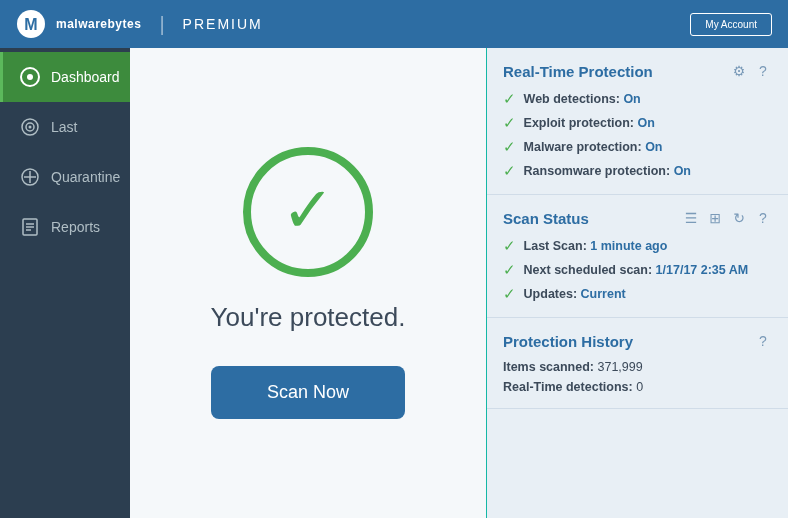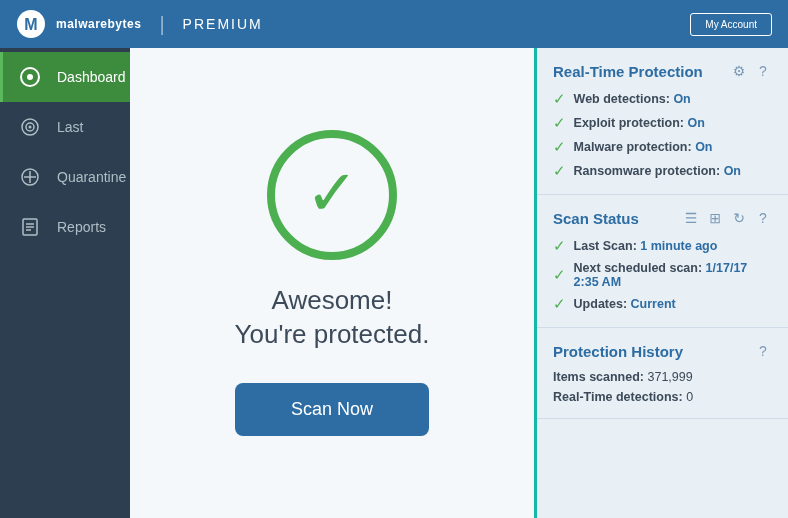--- a/index.html
+++ b/index.html
@@ -57,21 +57,21 @@
     .sidebar {
       width: 130px;
       background: #2c3e50;
       display: flex;
       flex-direction: column;
       padding-top: 4px;
     }
     .sidebar-item {
       display: flex;
       align-items: center;
-      gap: 16px;
+      gap: 10px;
       padding: 14px 16px;
       color: #b0bec5;
       cursor: pointer;
       font-size: 14px;
       border-left: 3px solid transparent;
     }
     .sidebar-item.active {
       background: #3d8b3d;
       color: white;
       border-left: 3px solid #5cb85c;
@@ -125,25 +125,25 @@
       border: none;
       padding: 16px 56px;
       font-size: 18px;
       cursor: pointer;
       border-radius: 8px;
       font-weight: 500;
     }
 
     
     .right-panel {
-      width: 254px;
+      width: 302px;
       background: #e8eff5;
       display: flex;
       flex-direction: column;
-      border-left: 3px solid #14b8a6;
+      border-left: 1px solid #14b8a6;
     }
     .panel-section {
       padding: 14px 16px;
       border-bottom: 1px solid #d0dce8;
     }
     .panel-section-header {
       display: flex;
       align-items: center;
       justify-content: space-between;
       margin-bottom: 10px;
@@ -249,21 +249,20 @@
       <span>Reports</span>
     </div>
 
   </nav>
 
   <main class="main-content">
     <div class="check-circle">
       <span class="checkmark">✓</span>
     </div>
     <div class="protected-text">
-      <div>Awesome!</div>
       <div>You're protected.</div>
     </div>
     <button class="scan-now-btn">Scan Now</button>
   </main>
 
   <aside class="right-panel">
 
     <div class="panel-section">
       <div class="panel-section-header">
         <span class="panel-section-title">Real-Time Protection</span>

